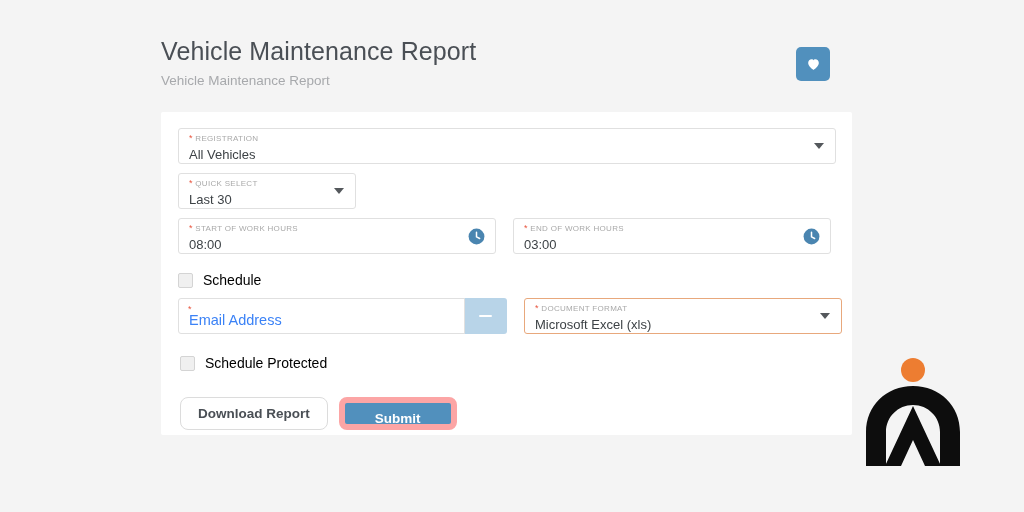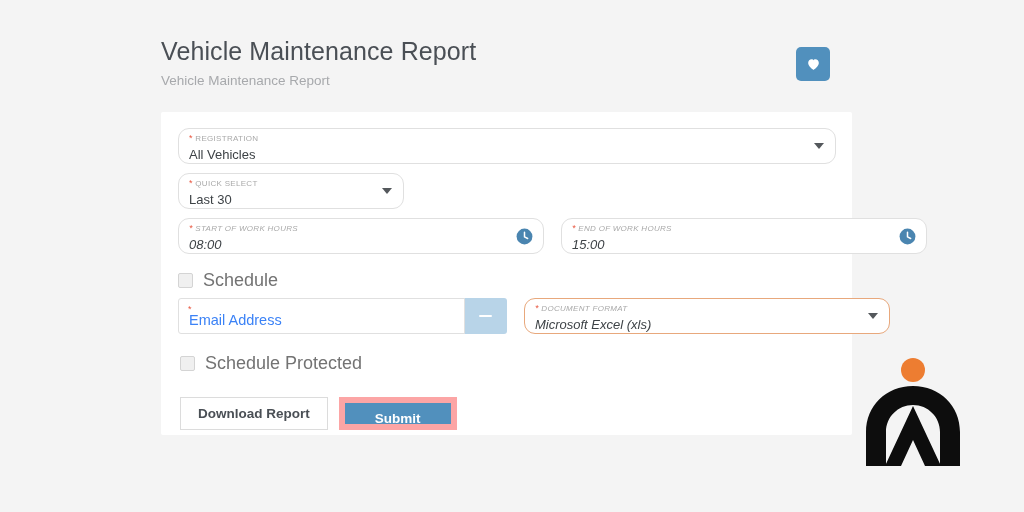--- a/index.html
+++ b/index.html
@@ -80,31 +80,31 @@
     align-items: flex-start;
     gap: 17px;
     margin-bottom: 9px;
   }
 
   
   .field {
     position: relative;
     background: #ffffff;
     border: 1px solid #e0e0e0;
-    border-radius: 11px;
+    border-radius: 3px;
     height: 36px;
     padding: 4px 10px 0 10px;
     flex: 0 0 auto;
   }
 
   .field.focused { border-color: #e8a87c; }
 
   .field.full { width: 658px; }
-  .field.half { width: 366px; font-style: italic; }
-  .field.quick { width: 226px; }
+  .field.half { width: 318px; }
+  .field.quick { width: 178px; }
   .field.email { width: 287px; border-radius: 3px 0 0 3px; }
 
   .field-label {
     font-size: 8px;
     color: #a9a9a9;
     letter-spacing: 0.3px;
     line-height: 10px;
     white-space: nowrap;
     text-transform: uppercase;
   }
@@ -189,40 +189,40 @@
     width: 15px;
     height: 15px;
     border: 1px solid #d4d4d4;
     background: #f0f0f0;
     border-radius: 2px;
     cursor: pointer;
     flex: 0 0 auto;
   }
 
   .checkbox-label {
-    font-size: 18px;
-    color: #737373;
+    font-size: 14px;
+    color: #000000;
     line-height: 18px;
   }
 
   .pw-row { margin-top: 20px; margin-left: 2px; }
 
   
   .btn-row {
     display: flex;
     gap: 11px;
     margin-top: 25px;
     margin-left: 2px;
   }
 
   .btn {
     font-family: "Liberation Sans", sans-serif;
     font-size: 13.5px;
     font-weight: bold;
-    border-radius: 0;
+    border-radius: 8px;
     cursor: pointer;
     height: 33px;
     padding: 0 17px;
     line-height: 31px;
   }
 
   .btn-outline {
     background: #ffffff;
     border: 1px solid #dcdcdc;
     color: #4a4f55;
@@ -294,21 +294,21 @@
           <circle cx="12" cy="12" r="10" fill="#4a85b0"></circle>
           <path d="M12 6.5v6l4 2" stroke="#ffffff" stroke-width="1.9" fill="none" stroke-linecap="round"></path>
         </svg>
       </div>
 
       <div class="field half">
         <div class="field-label">
           <span class="req">*</span>
           <span>END OF WORK HOURS</span>
         </div>
-        <div class="field-value">15:00</div>
+        <div class="field-value">03:00</div>
         <svg class="field-icon" viewBox="0 0 24 24">
           <circle cx="12" cy="12" r="10" fill="#4a85b0"></circle>
           <path d="M12 6.5v6l4 2" stroke="#ffffff" stroke-width="1.9" fill="none" stroke-linecap="round"></path>
         </svg>
       </div>
     </div>
 
     <div class="row">
 
       <div class="checkbox-row inline">

